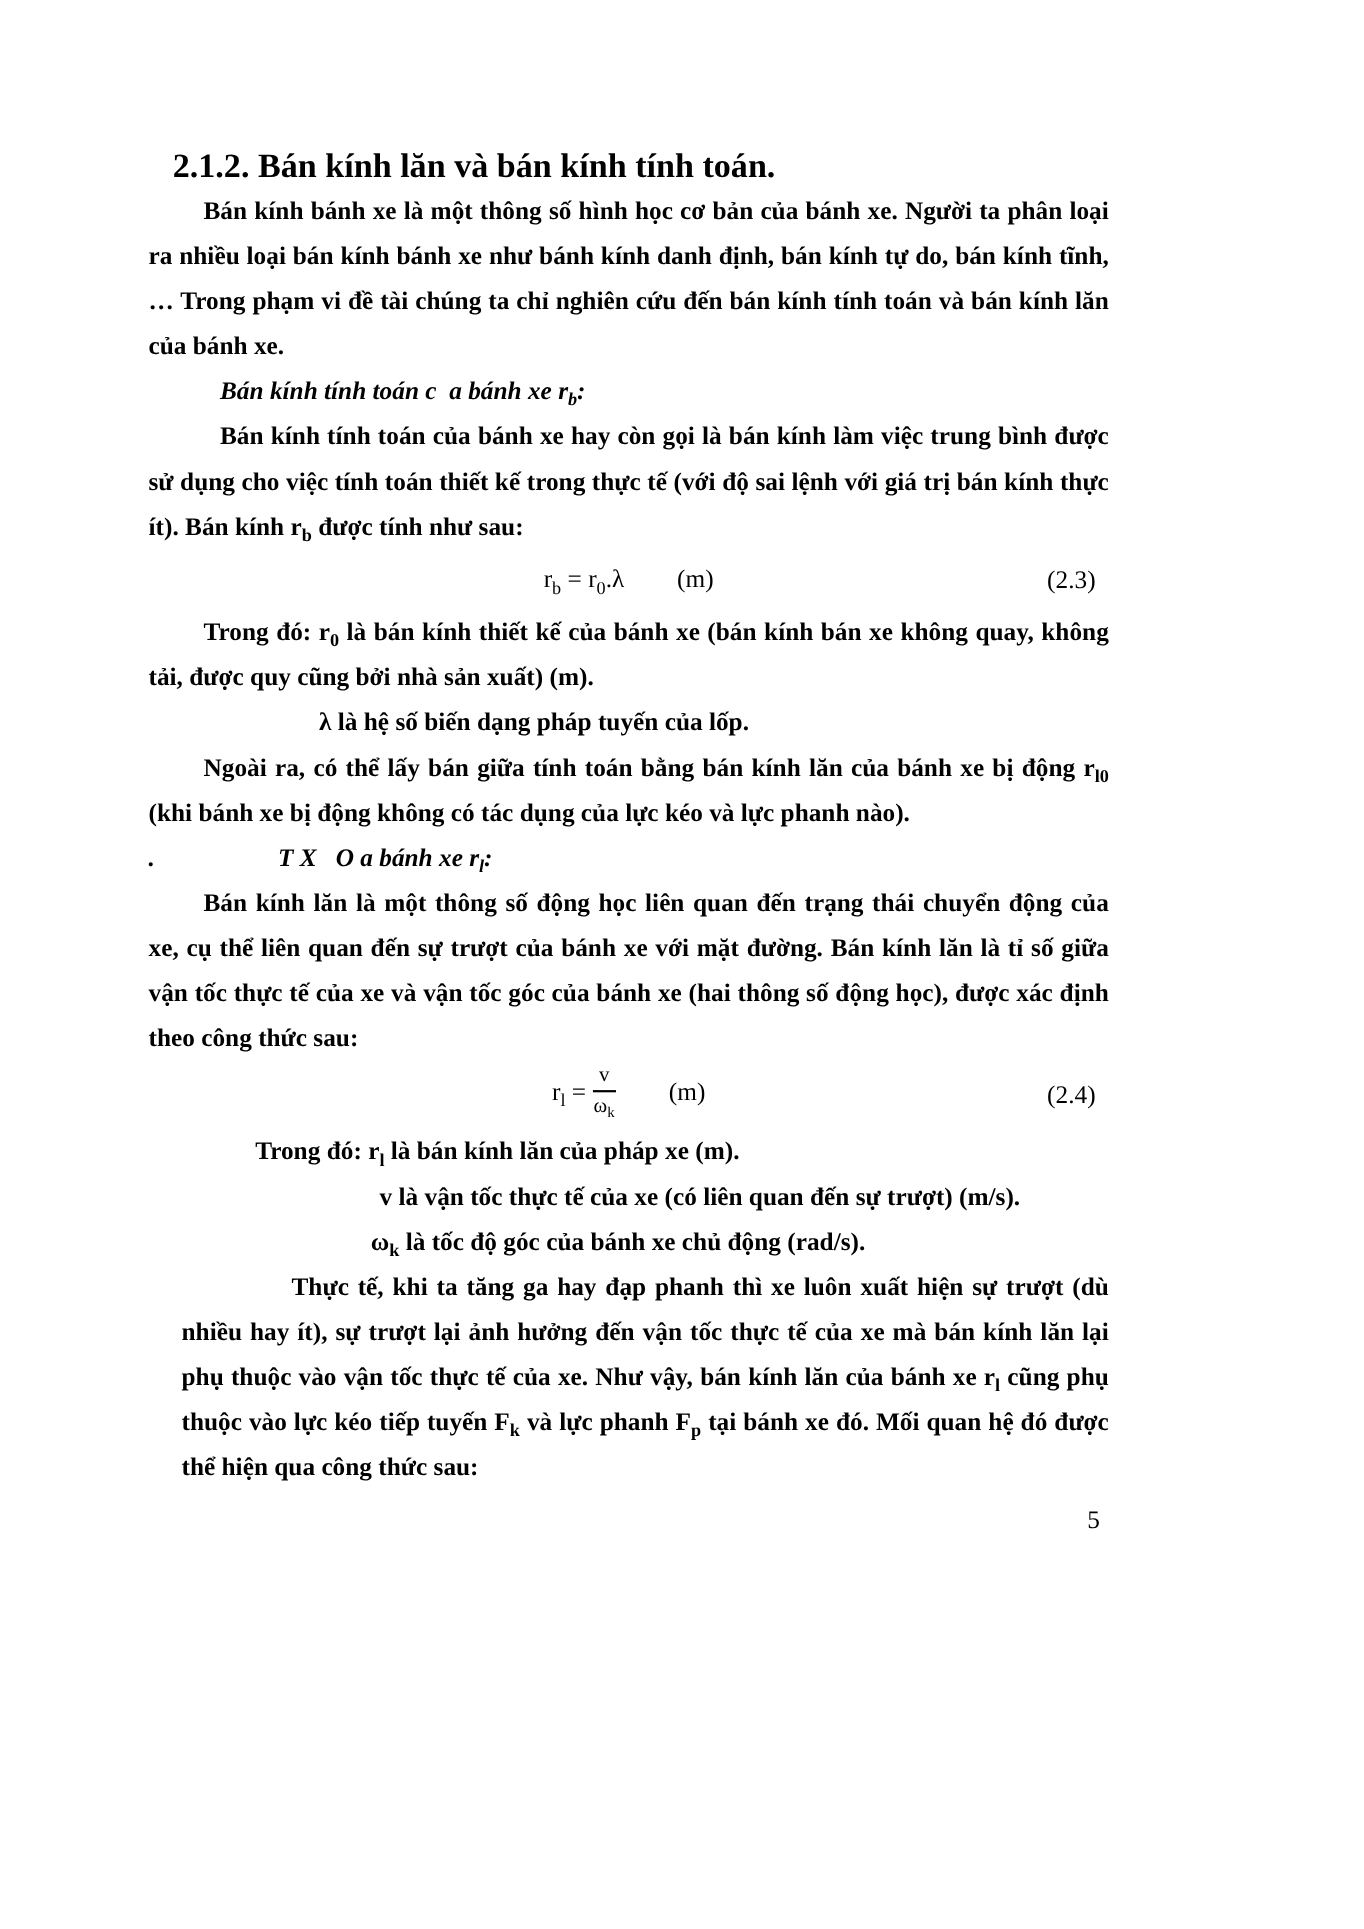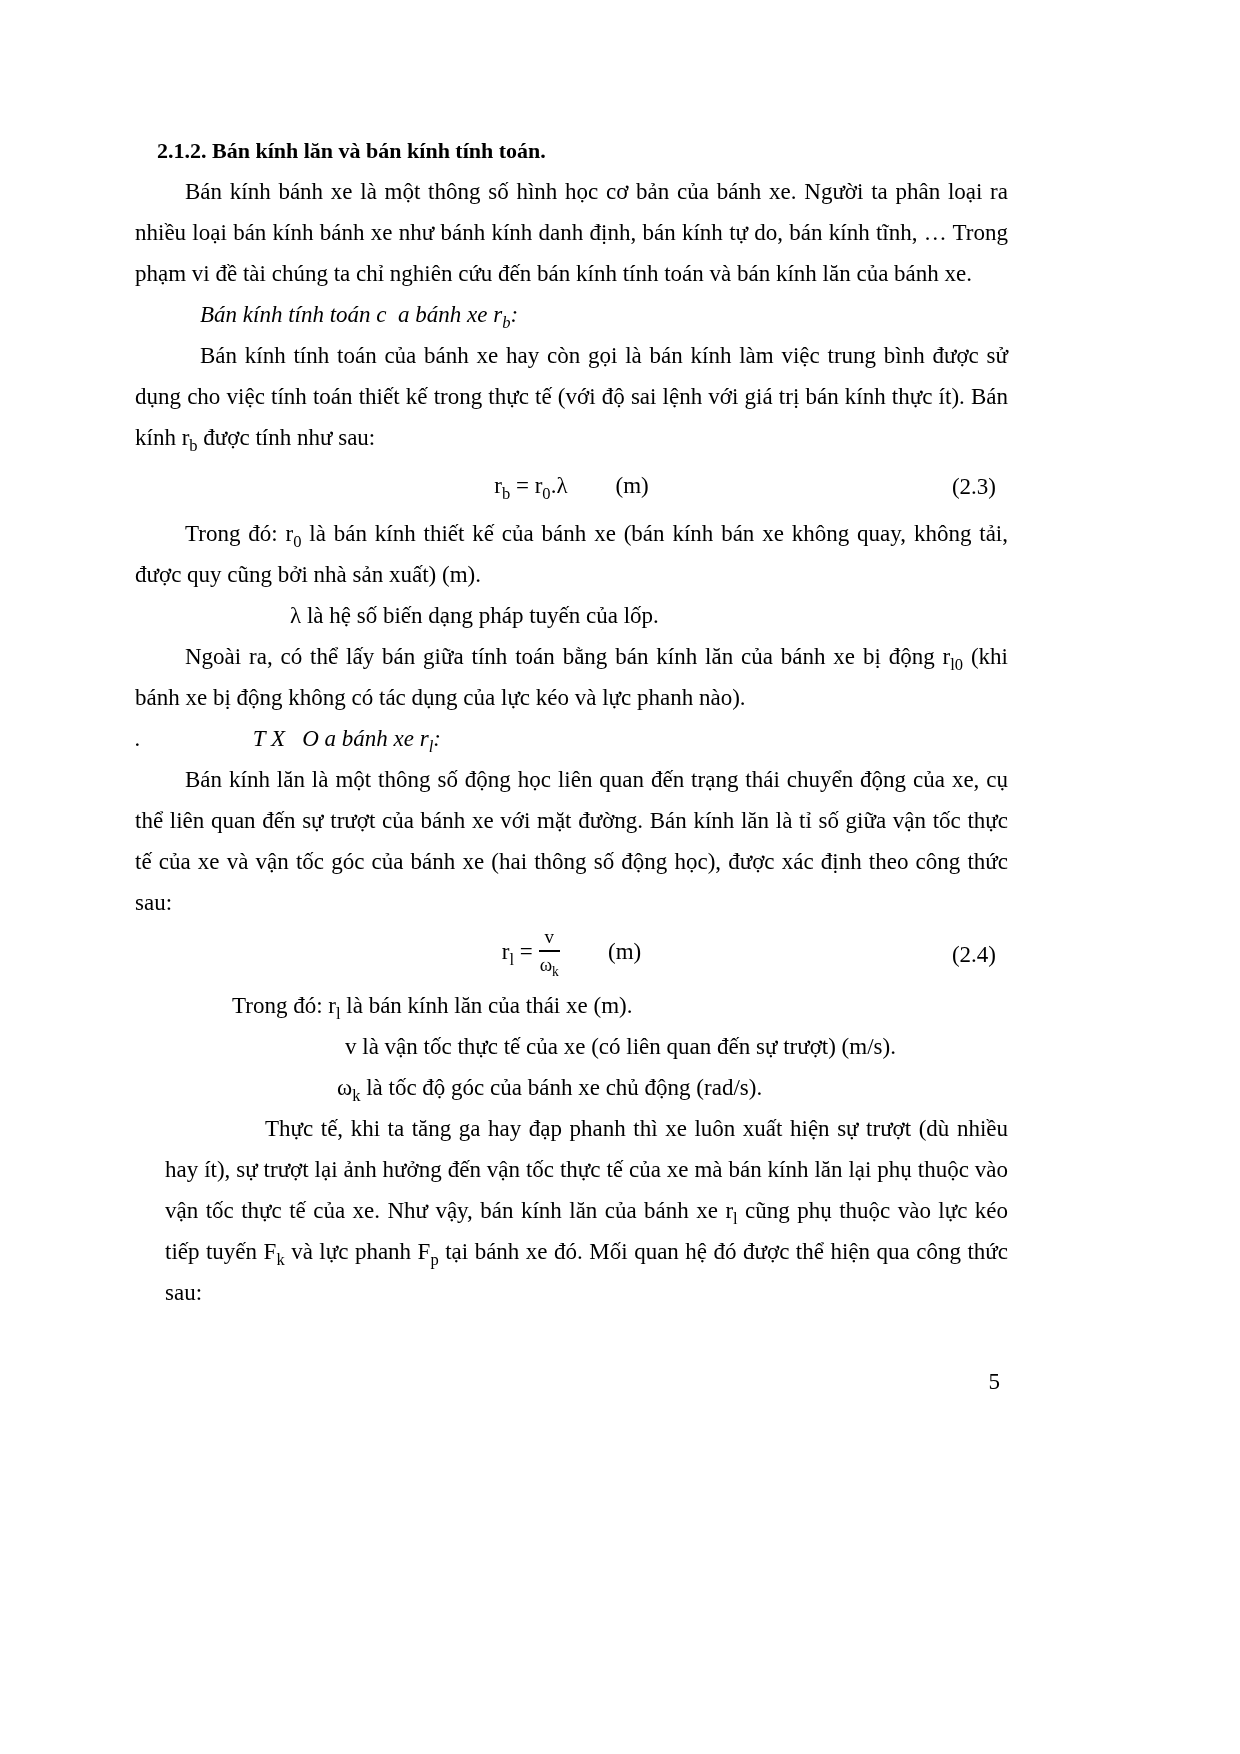--- a/index.html
+++ b/index.html
@@ -10,25 +10,25 @@
     height: 1754px;
     background: #ffffff;
     color: #000000;
     font-family: "Liberation Serif", "DejaVu Serif", serif;
     font-size: 23px;
     padding: 130px 232px 0 135px;
     overflow: hidden;
   }
   .heading {
     font-weight: bold;
-    font-size: 22px;
+    font-size: 31px;
     line-height: 41px;
     padding-left: 22px;
   }
-  .para { line-height: 41px; }
+  .para { line-height: 41px; font-weight: bold; }
   .justify { text-align: justify; }
   .italic { font-style: italic; }
   .indent-50  { text-indent: 50px; }
   .indent-65  { text-indent: 65px; }
   .indent-100 { text-indent: 100px; margin-left: 30px; }
   .pad-65  { padding-left: 65px; }
   .pad-97  { padding-left: 97px; }
   .pad-155 { padding-left: 155px; }
   .pad-202 { padding-left: 202px; }
   .pad-210 { padding-left: 210px; }
@@ -90,21 +90,21 @@
 
   <p class="para italic"><span>.</span><span class="gap-left"><span>T X&nbsp;&nbsp; O a bánh xe r</span><span class="sub">l</span><span>:</span></span></p>
 
   <p class="para justify indent-50">Bán kính lăn là một thông số động học liên quan đến trạng thái chuyển động của xe, cụ thể liên quan đến sự trượt của bánh xe với mặt đường. Bán kính lăn là tỉ số giữa vận tốc thực tế của xe và vận tốc góc của bánh xe (hai thông số động học), được xác định theo công thức sau:</p>
 
   <div class="equation">
     <span class="eq-main"><span><span>r</span><span class="sub">l</span><span> = </span></span><span class="frac"><span class="frac-num">v</span><span class="frac-den"><span>ω</span><span class="sub">k</span></span></span><span class="eq-unit">(m)</span></span>
     <span class="eq-number">(2.4)</span>
   </div>
 
-  <p class="para pad-97"><span>Trong đó: r</span><span class="sub">l</span><span> là bán kính lăn của thái xe (m).</span></p>
+  <p class="para pad-97"><span>Trong đó: r</span><span class="sub">l</span><span> là bán kính lăn của pháp xe (m).</span></p>
 
   <p class="para pad-210">v là vận tốc thực tế của xe (có liên quan đến sự trượt) (m/s).</p>
 
   <p class="para pad-202"><span>ω</span><span class="sub">k</span><span> là tốc độ góc của bánh xe chủ động (rad/s).</span></p>
 
   <p class="para justify indent-100"><span>Thực tế, khi ta tăng ga hay đạp phanh thì xe luôn xuất hiện sự trượt (dù nhiều hay ít), sự trượt lại ảnh hưởng đến vận tốc thực tế của xe mà bán kính lăn lại phụ thuộc vào vận tốc thực tế của xe. Như vậy, bán kính lăn của bánh xe r</span><span class="sub">l</span><span> cũng phụ thuộc vào lực kéo tiếp tuyến F</span><span class="sub">k</span><span> và lực phanh F</span><span class="sub">p</span><span> tại bánh xe đó. Mối quan hệ đó được thể hiện qua công thức sau:</span></p>
 
   <div class="page-number">5</div>
 
 </div>

